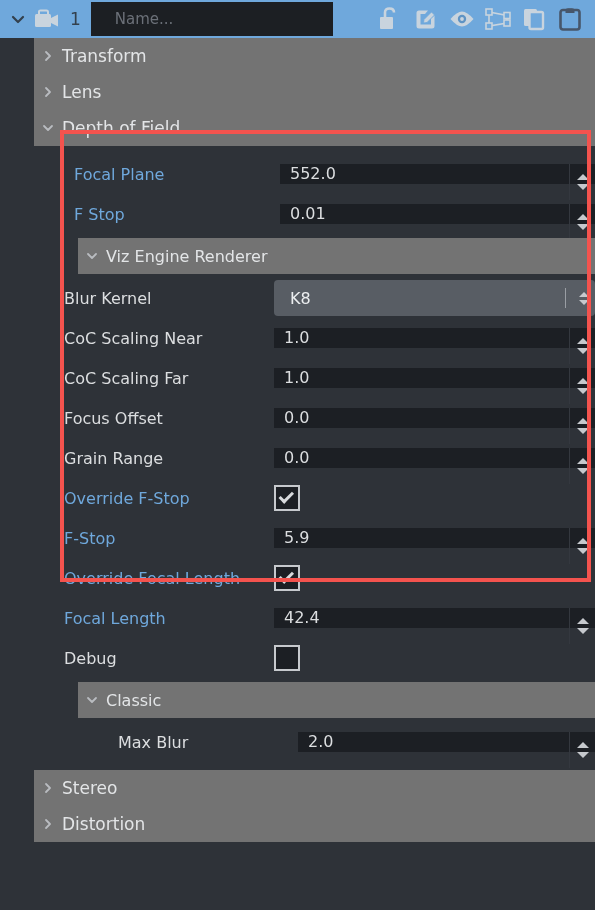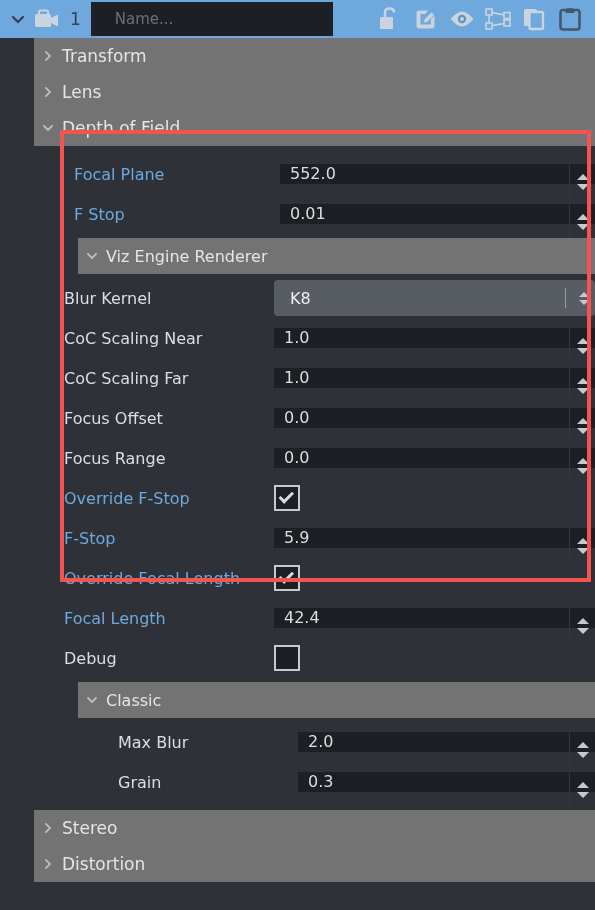--- a/index.html
+++ b/index.html
@@ -408,21 +408,21 @@
     <span class="field">
       <span class="val">0.0</span>
       <span class="spin">
         <span class="tri-up"></span>
         <span class="tri-dn"></span>
       </span>
     </span>
   </div>
 
   <div class="row prop lvl1">
-    <span class="lbl">Focus Range</span>
+    <span class="lbl">Grain Range</span>
     <span class="field">
       <span class="val">0.0</span>
       <span class="spin">
         <span class="tri-up"></span>
         <span class="tri-dn"></span>
       </span>
     </span>
   </div>
 
   <div class="row prop lvl1">
@@ -491,30 +491,20 @@
     <span class="lbl">Max Blur</span>
     <span class="field">
       <span class="val">2.0</span>
       <span class="spin">
         <span class="tri-up"></span>
         <span class="tri-dn"></span>
       </span>
     </span>
   </div>
 
-  <div class="row prop lvl2">
-    <span class="lbl">Grain</span>
-    <span class="field">
-      <span class="val">0.3</span>
-      <span class="spin">
-        <span class="tri-up"></span>
-        <span class="tri-dn"></span>
-      </span>
-    </span>
-  </div>
 
   <div class="spacer"></div>
 
   <div class="row grp lvl0">
     <span class="twisty">
       <svg width="12" height="14" viewBox="0 0 12 14">
           <path d="M4 3 L8 7 L4 11" fill="none" stroke="#b9bcc0" stroke-width="1.8" stroke-linecap="round" stroke-linejoin="round"></path>
         </svg>
     </span>
     <span class="grp-label">Stereo</span>

